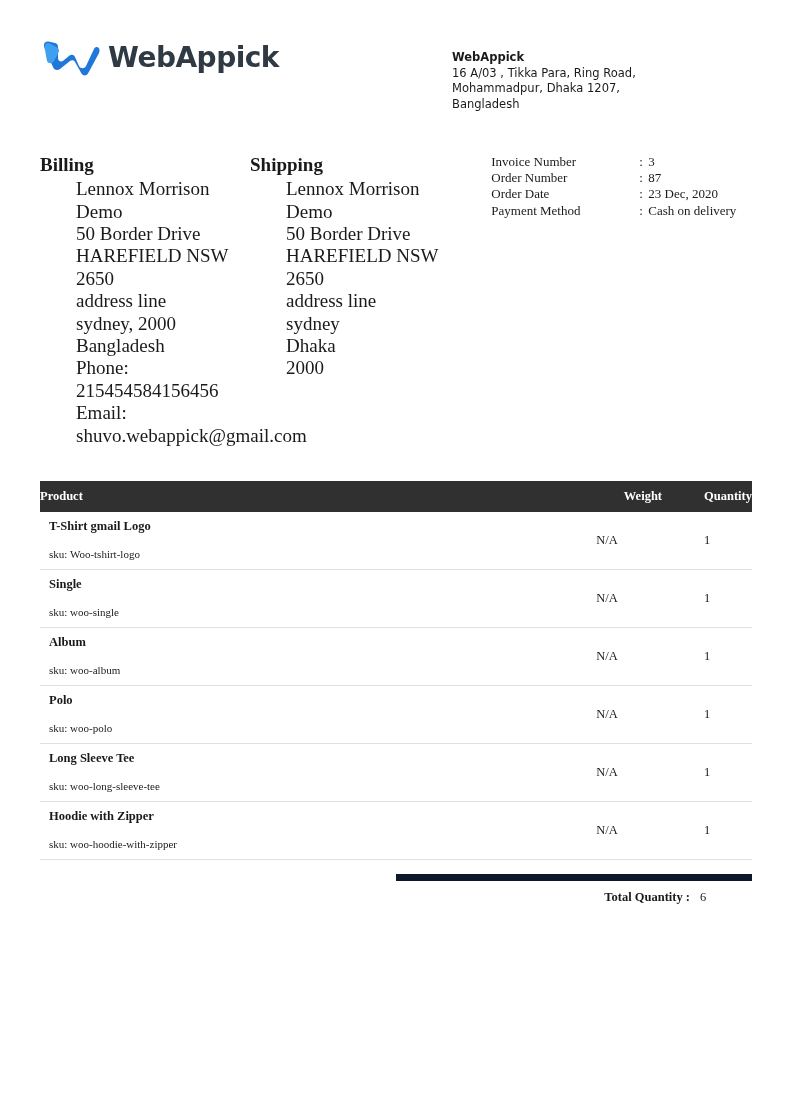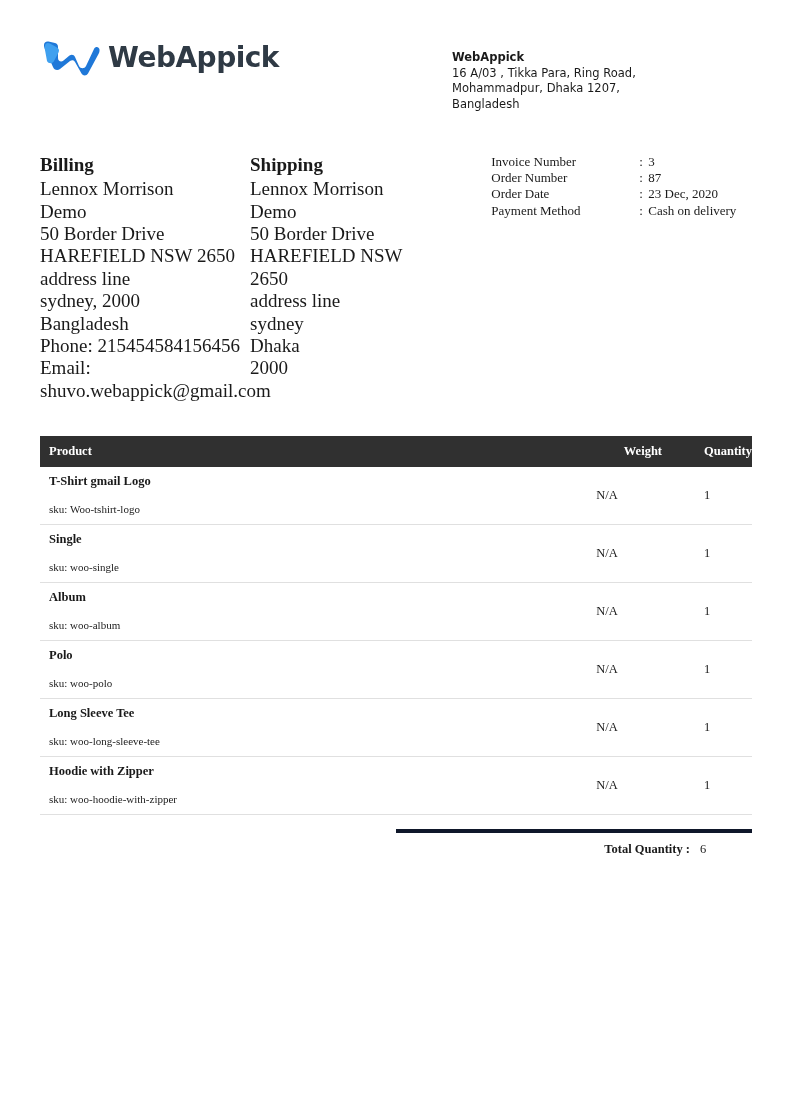--- a/index.html
+++ b/index.html
@@ -74,20 +74,21 @@
   }
   .addr-col.shipping {
     width: 215px;
   }
   .addr-title {
     font-weight: bold;
     margin-bottom: 2px;
   }
   .addr-line {
     white-space: pre-wrap;
+    margin-left: 36px;
   }
   .meta-col {
     margin-left: 48px;
     width: 290px;
     font-size: 13px;
     line-height: 1.18;
   }
   .meta-row {
     display: flex;
     margin-bottom: 1px;
@@ -112,21 +113,21 @@
   .items thead th {
     background: #303030;
     color: #ffffff;
     font-weight: bold;
     font-size: 12.5px;
     padding: 8px 0 8px 0;
     text-align: right;
   }
   .items thead th.th-product {
     text-align: left;
-    padding-left: 9px;
+    padding-left: 0;
   }
   .items tbody td {
     border-bottom: 1px solid #e0e0e0;
     padding: 7px 0 7px 0;
     vertical-align: middle;
     font-size: 12.5px;
     text-align: center;
   }
   .items tbody td.td-product {
     text-align: left;
@@ -149,21 +150,21 @@
 
   
   .totals {
     width: 712px;
     display: flex;
     justify-content: flex-end;
     margin-top: 14px;
   }
   .totals-inner {
     width: 356px;
-    border-top: 4px solid #0f172a;
+    border-top: 7px solid #0f172a;
     padding-top: 9px;
     display: flex;
     justify-content: flex-end;
     align-items: baseline;
   }
   .totals-label {
     font-weight: bold;
     font-size: 12.5px;
     margin-right: 10px;
   }

